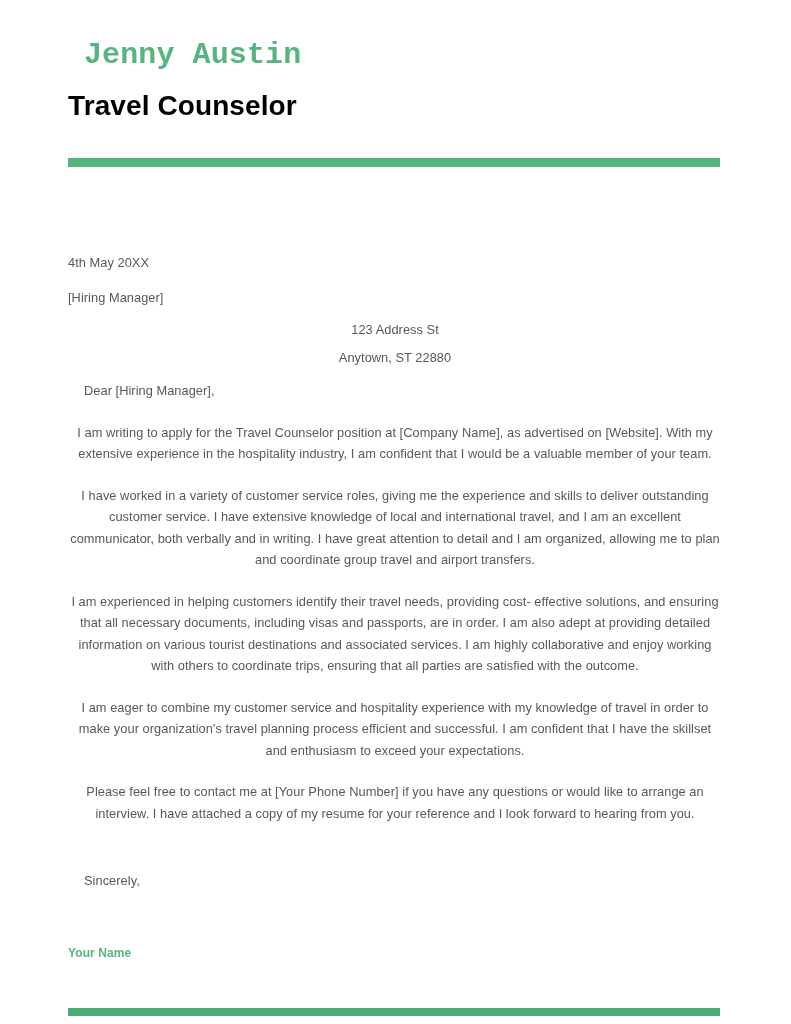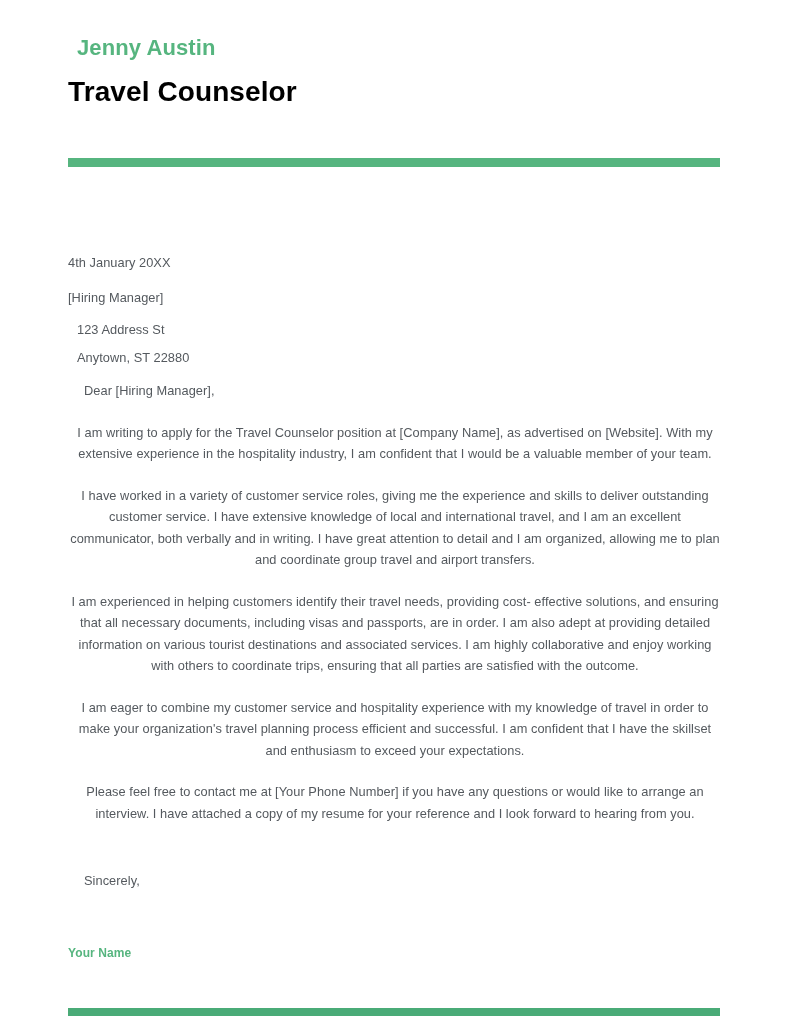--- a/index.html
+++ b/index.html
@@ -21,26 +21,27 @@
     height: 1024px;
     background: #ffffff;
     box-sizing: border-box;
   }
 
   
   .header {
     padding: 22px 68px 0 68px;
   }
   .name {
-    font-size: 22px;
+    font-size: 30px;
     line-height: 34px;
     font-weight: bold;
     color: #56b57f;
     letter-spacing: 0.1px;
-    margin: 9px;
+    margin: 16px;
+    font-family: Liberation Mono, monospace;
   }
   .job-title {
     font-size: 28px;
     line-height: 36px;
     font-weight: bold;
     color: #000000;
     letter-spacing: 0.1px;
     margin: 6px 0 0 0;
   }
   .contact-line {
@@ -82,20 +83,21 @@
   }
   .meta-line {
     margin: 0 0 13px 0;
   }
   .address-block {
     margin: 0 0 13px 0;
   }
   .address-block .addr-row {
     margin: 9px;
     line-height: 18.5px;
+    text-align: center;
   }
   .salutation {
     margin: 10px 0 0 16px;
   }
   .para {
     margin: 20px 0 0 0;
     text-align: center;
   }
   .closing {
     margin: 46px 0 0 16px;
@@ -116,21 +118,21 @@
 
   <div class="header">
     <div class="name">Jenny Austin</div>
     <div class="job-title">Travel Counselor</div>
   </div>
 
   <div class="rule-top"></div>
 
   <div class="letter">
 
-    <div class="meta-line">4th January 20XX</div>
+    <div class="meta-line">4th May 20XX</div>
 
     <div class="meta-line">[Hiring Manager]</div>
 
     <div class="address-block">
       <div class="addr-row">123 Address St</div>
       <div class="addr-row">Anytown, ST 22880</div>
     </div>
 
     <div class="salutation">Dear [Hiring Manager],</div>
 

